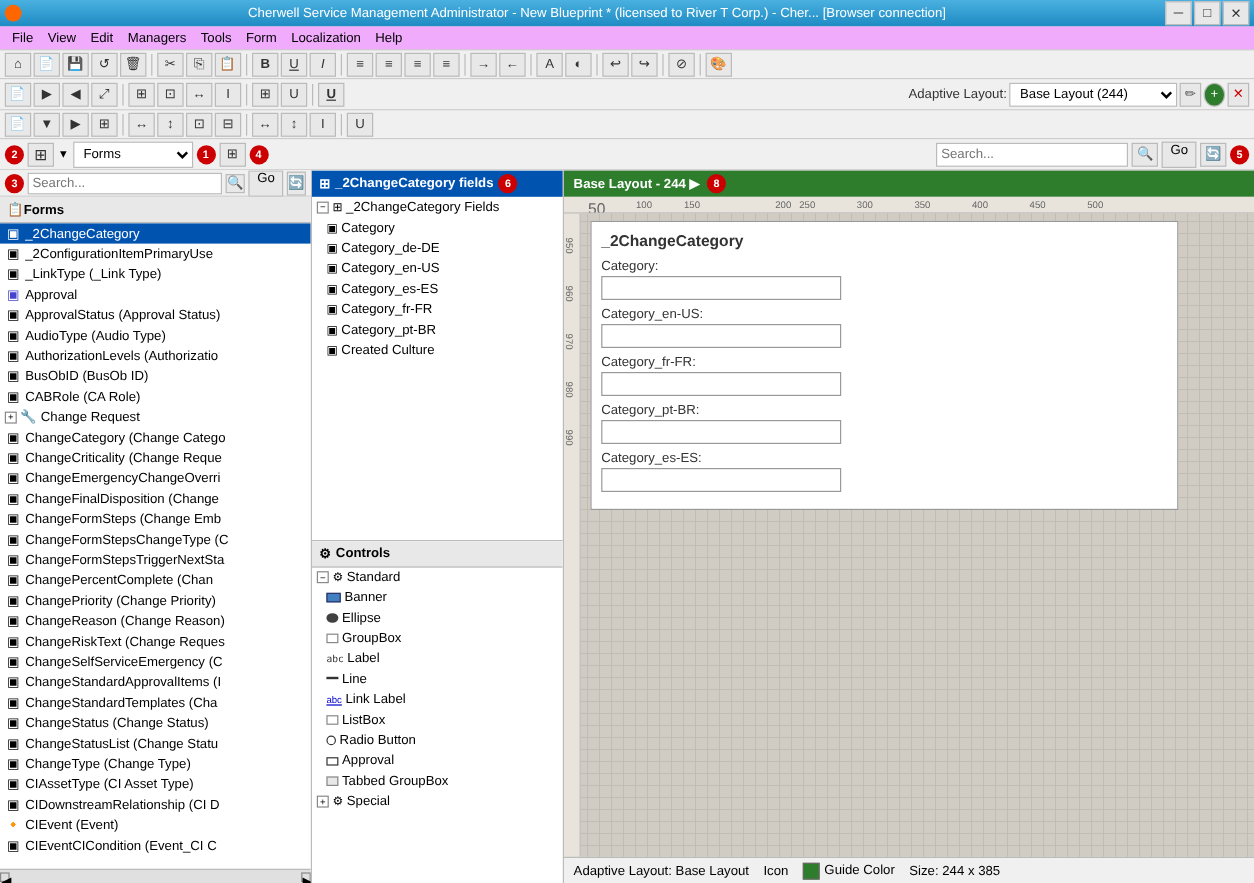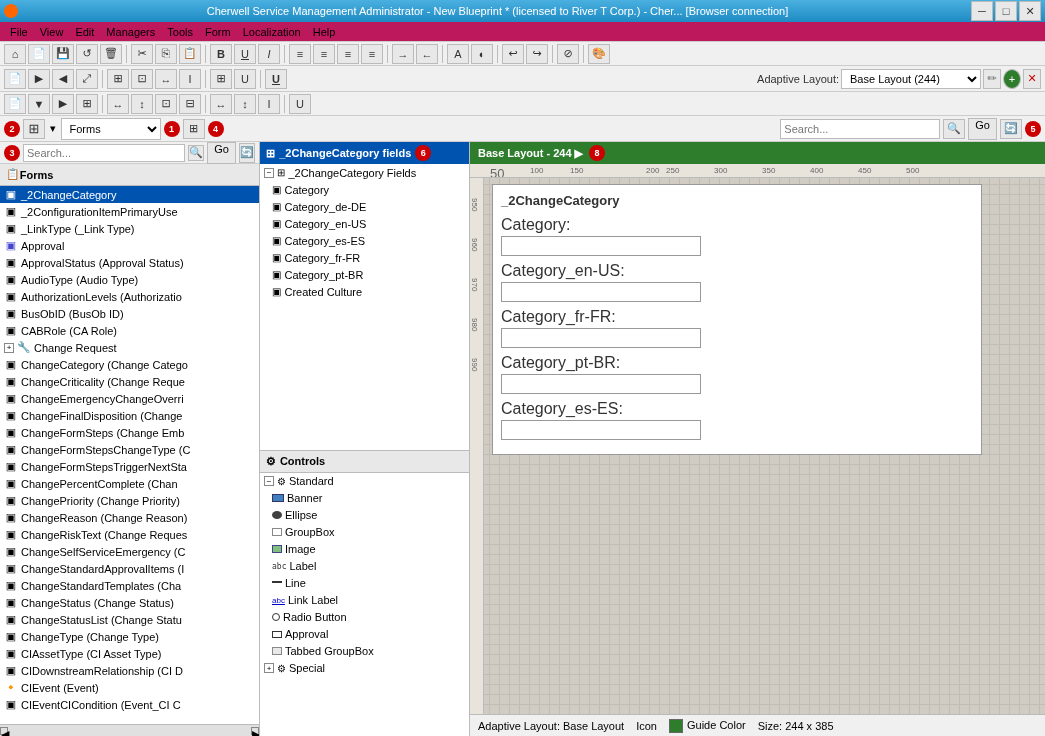--- a/index.html
+++ b/index.html
@@ -14,21 +14,21 @@
       padding: 0 4px;
       color: white;
       font-size: 11px;
     }
     .title-bar-icon { width: 14px; height: 14px; background: #ff6600; border-radius: 50%; margin-right: 6px; flex-shrink: 0; }
     .title-bar-text { flex: 1; text-align: center; font-size: 11px; }
     .title-bar-buttons { display: flex; gap: 2px; }
 
     
     .menu-bar {
-      background: #be185d;
+      background: #f0abfc;
       height: 20px;
       display: flex;
       align-items: center;
       padding: 0 4px;
       border-bottom: 1px solid #ccc;
       text-align: center;
     }
     .menu-item { padding: 2px 6px; cursor: pointer; font-size: 11px; }
 
     
@@ -200,21 +200,21 @@
       position: absolute;
       top: 10px;
       left: 8px;
       width: 490px;
       background: white;
       border: 1px solid #999;
       padding: 8px;
     }
     .form-title { font-size: 13px; font-weight: bold; margin-bottom: 8px; color: #333; }
     .form-field-group { margin-bottom: 6px; }
-    .form-label { font-size: 16px; color: #333; margin-bottom: 2px; display: block; }
+    .form-label { font-size: 11px; color: #333; margin-bottom: 2px; display: block; }
     .form-input-box {
       width: 200px;
       height: 20px;
       border: 1px solid #999;
       background: white;
       display: block;
     }
 
     
     .status-bar {
@@ -612,34 +612,34 @@
           </div>
           <div class="tree-item indent-1">
             <div class="ctrl-icon-ellipse"></div>
             <span>Ellipse</span>
           </div>
           <div class="tree-item indent-1">
             <div class="ctrl-icon-groupbox"></div>
             <span>GroupBox</span>
           </div>
           <div class="tree-item indent-1">
-            <div class="ctrl-icon-image"></div>
-            <span>Image</span>
-          </div>
-          <div class="tree-item indent-1">
             <span class="ctrl-icon-label">abc</span>
             <span>Label</span>
           </div>
           <div class="tree-item indent-1">
             <div class="ctrl-icon-line"></div>
             <span>Line</span>
           </div>
           <div class="tree-item indent-1">
             <span class="ctrl-icon-linklabel">abc</span>
             <span>Link Label</span>
+          </div>
+          <div class="tree-item indent-1">
+            <div class="ctrl-icon-listbox"></div>
+            <span>ListBox</span>
           </div>
           <div class="tree-item indent-1">
             <div class="ctrl-icon-radio"></div>
             <span>Radio Button</span>
           </div>
           <div class="tree-item indent-1">
             <div class="ctrl-icon-rect"></div>
             <span>Approval</span>
           </div>
           <div class="tree-item indent-1">

